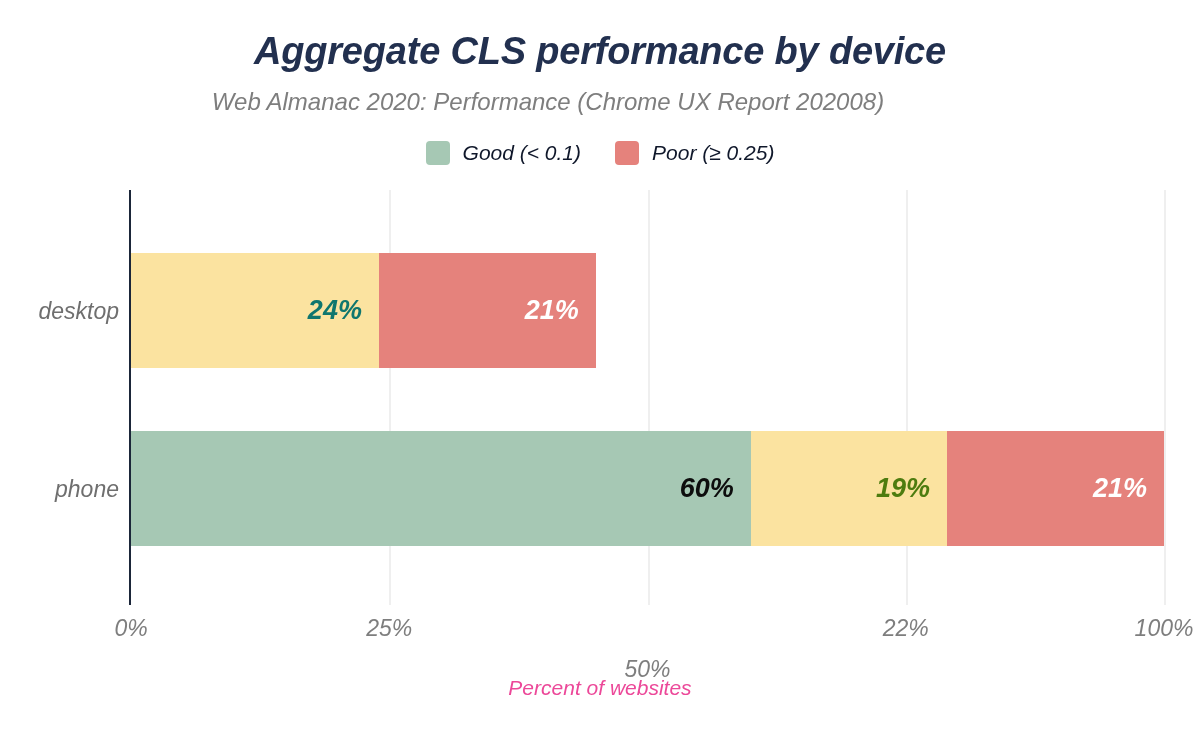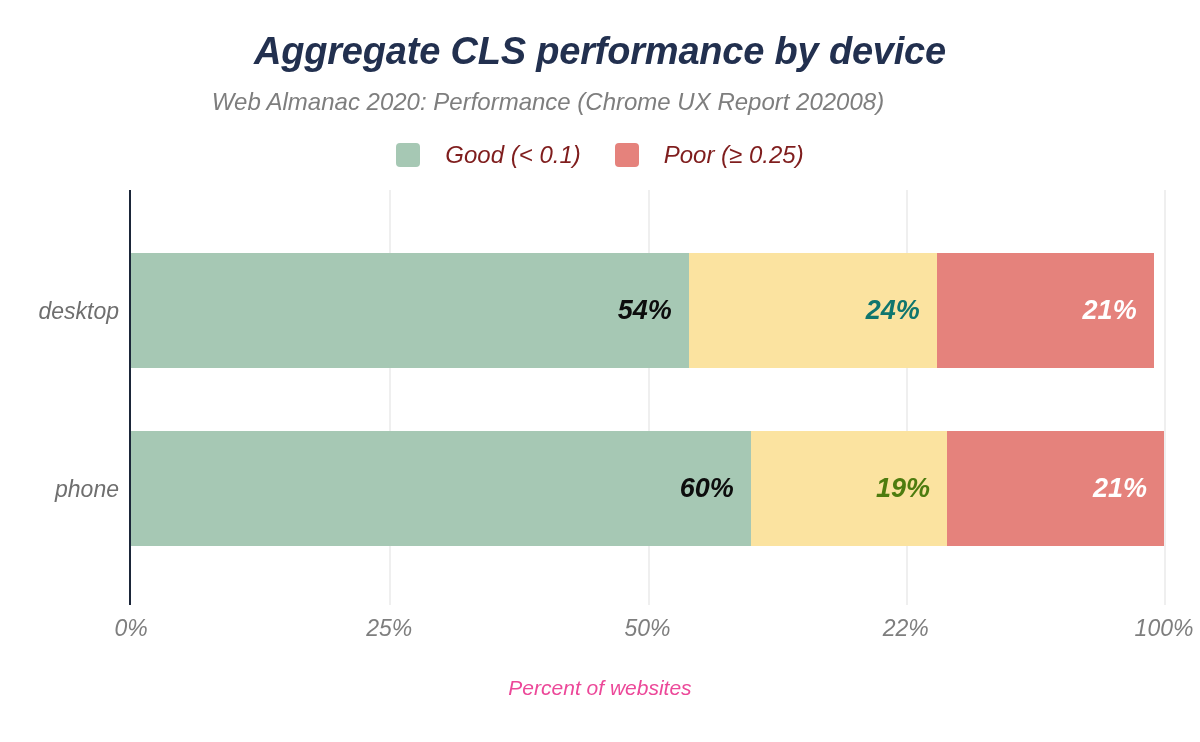--- a/index.html
+++ b/index.html
@@ -64,24 +64,23 @@
     align-items: center;
     gap: 13px;
   }
   .legend-swatch {
     width: 24px;
     height: 24px;
     border-radius: 4px;
     flex: none;
   }
   .legend-label {
-    font-size: 24px;
-    color: #7f1d1d;
-    white-space: nowrap;
-    margin-left: 12px;
+    font-size: 21px;
+    color: #0f172a;
+    white-space: nowrap;
   }
 
   
   .plot {
     position: absolute;
     left: 131px;
     top: 190px;
     width: 1033px;
     height: 415px;
   }
@@ -185,23 +184,20 @@
 
   <div class="y-axis-spine"></div>
 
   <div class="plot" id="plot">
 
   <div class="gridline" style="left: 25%;"></div>
       <div class="gridline" style="left: 50%;"></div>
       <div class="gridline" style="left: 75%;"></div>
       <div class="gridline" style="left: 100%;"></div>
       <div class="bar-row row-0">
-        <div class="segment" style="width: 54%; background: rgb(166, 200, 180);">
-          <span class="segment-label label-dark" style="color: rgb(13, 13, 13);">54%</span>
-        </div>
         <div class="segment" style="width: 24%; background: rgb(251, 227, 160);">
           <span class="segment-label label-dark" style="color: #0f766e;">24%</span>
         </div>
         <div class="segment" style="width: 21%; background: rgb(229, 130, 124);">
           <span class="segment-label label-light" style="color: rgb(255, 255, 255);">21%</span>
         </div>
       </div>
       <div class="bar-row row-1">
         <div class="segment" style="width: 60%; background: rgb(166, 200, 180);">
           <span class="segment-label label-dark" style="color: rgb(13, 13, 13);">60%</span>
@@ -214,20 +210,20 @@
         </div>
       </div>
     </div>
 
   <div class="cat-label cat-0">desktop</div>
   <div class="cat-label cat-1">phone</div>
 
   <div id="xticks">
       <div class="x-tick" style="left: 131px;">0%</div>
       <div class="x-tick" style="left: 389.25px;">25%</div>
-      <div class="x-tick" style="left: 647.5px;">50%</div>
+      <div class="x-tick" style="left: 647.5px; margin-top: 41px;">50%</div>
       <div class="x-tick" style="left: 905.75px;">22%</div>
       <div class="x-tick" style="left: 1164px;">100%</div>
     </div>
 
   <div class="x-axis-title">Percent of websites</div>
 
 </div>
 
 </body></html>

